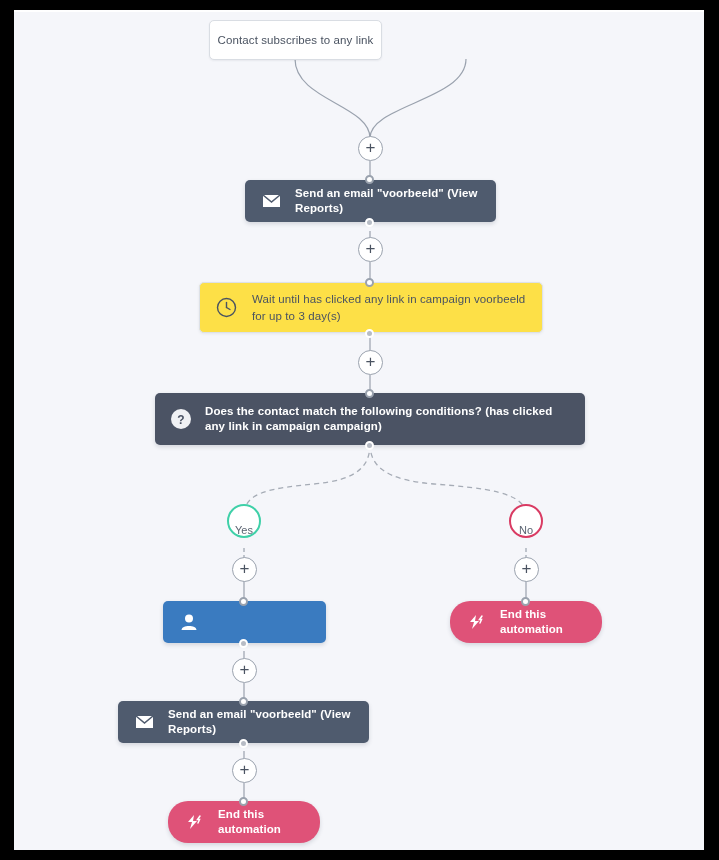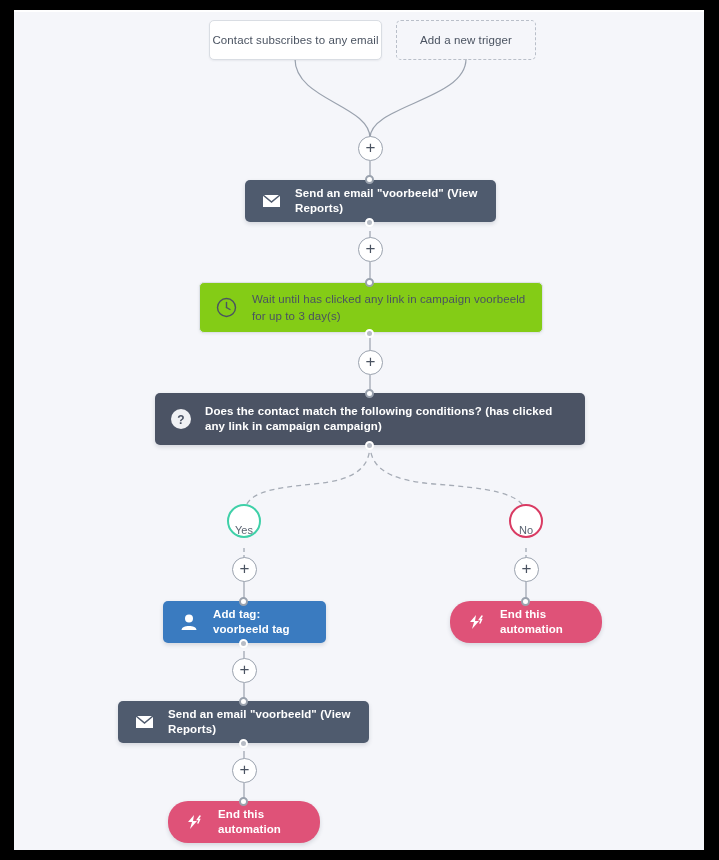--- a/index.html
+++ b/index.html
@@ -92,21 +92,21 @@
     font-weight: bold;
     line-height: 15px;
     letter-spacing: .1px;
   }
 
   .node-email {
     background: #4f5b6e;
     color: #ffffff;
   }
   .node-wait {
-    background: #84cc16;
+    background: #fde047;
     border: 1px solid #dde1e7;
     color: #4a5361;
     box-shadow: 0 1px 3px rgba(40,50,70,.08);
   }
   .node-wait .node-label {
     font-weight: normal;
     font-size: 11.5px;
     line-height: 17px;
     color: #4a5361;
   }
@@ -212,26 +212,23 @@
     <line x1="230" y1="641" x2="230" y2="649" stroke="#9aa2ae" stroke-width="1.2"></line>
 
     <line x1="230" y1="673" x2="230" y2="691" stroke="#9aa2ae" stroke-width="1.2"></line>
 
     <line x1="230" y1="741" x2="230" y2="749" stroke="#9aa2ae" stroke-width="1.2"></line>
 
     <line x1="230" y1="773" x2="230" y2="791" stroke="#9aa2ae" stroke-width="1.2"></line>
   </svg>
 
   <div class="node trigger-box" style="left:195px; top:10px; width:173px; height:40px;">
-    <span>Contact subscribes to any email</span>
-  </div>
-
-  <div class="node trigger-box dashed" style="left:382px; top:10px; width:140px; height:40px;">
-    <span>Add a new trigger</span>
-  </div>
+    <span>Contact subscribes to any link</span>
+  </div>
+
 
   <div class="node plus-button" style="left:344px; top:126px;">
     <span class="plus-glyph">+</span>
   </div>
 
   <div class="node action-node node-email" style="left:231px; top:170px; width:251px; height:42px;">
     <span class="node-icon">
       <svg width="19" height="14" viewBox="0 0 19 14">
         <path d="M1 1 H18 V13 H1 Z" fill="#ffffff"></path>
         <path d="M1 1 L9.5 8 L18 1" fill="none" stroke="#4f5b6e" stroke-width="1.6"></path>
@@ -291,21 +288,20 @@
     <span class="plus-glyph">+</span>
   </div>
 
   <div class="node action-node node-tag" style="left:149px; top:591px; width:163px; height:42px;">
     <span class="node-icon">
       <svg width="18" height="18" viewBox="0 0 18 18">
         <circle cx="9" cy="5.6" r="4" fill="#ffffff"></circle>
         <path d="M1.5 17 C1.5 11.5, 16.5 11.5, 16.5 17 Z" fill="#ffffff"></path>
       </svg>
     </span>
-    <span class="node-label">Add tag: voorbeeld tag</span>
   </div>
   <div class="anchor-dot" style="left:225px; top:587px;"></div>
   <div class="anchor-dot filled" style="left:225px; top:629px;"></div>
 
   <div class="node action-node node-end" style="left:436px; top:591px; width:152px; height:42px;">
     <span class="node-icon">
       <svg width="19" height="16" viewBox="0 0 19 16">
         <path d="M9 1 L3 8 L7 8 L5 15 L12 7 L8 7 Z" fill="#ffffff"></path>
         <path d="M15 2 L12.5 5.5 L14.5 5.5 L13 9" fill="none" stroke="#ffffff" stroke-width="1.5" stroke-linecap="round"></path>
       </svg>

